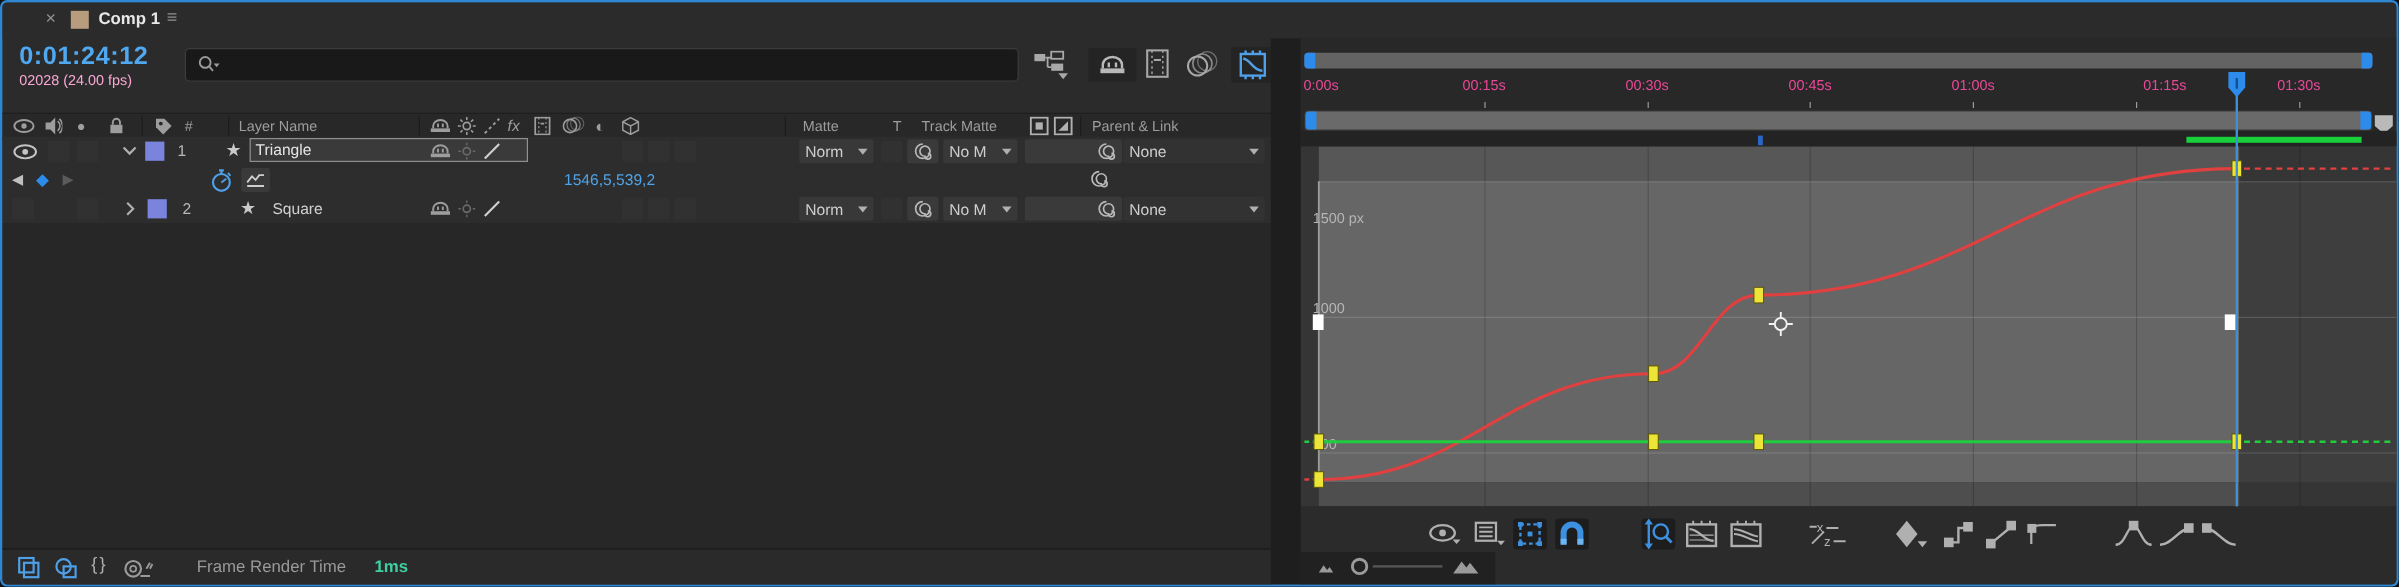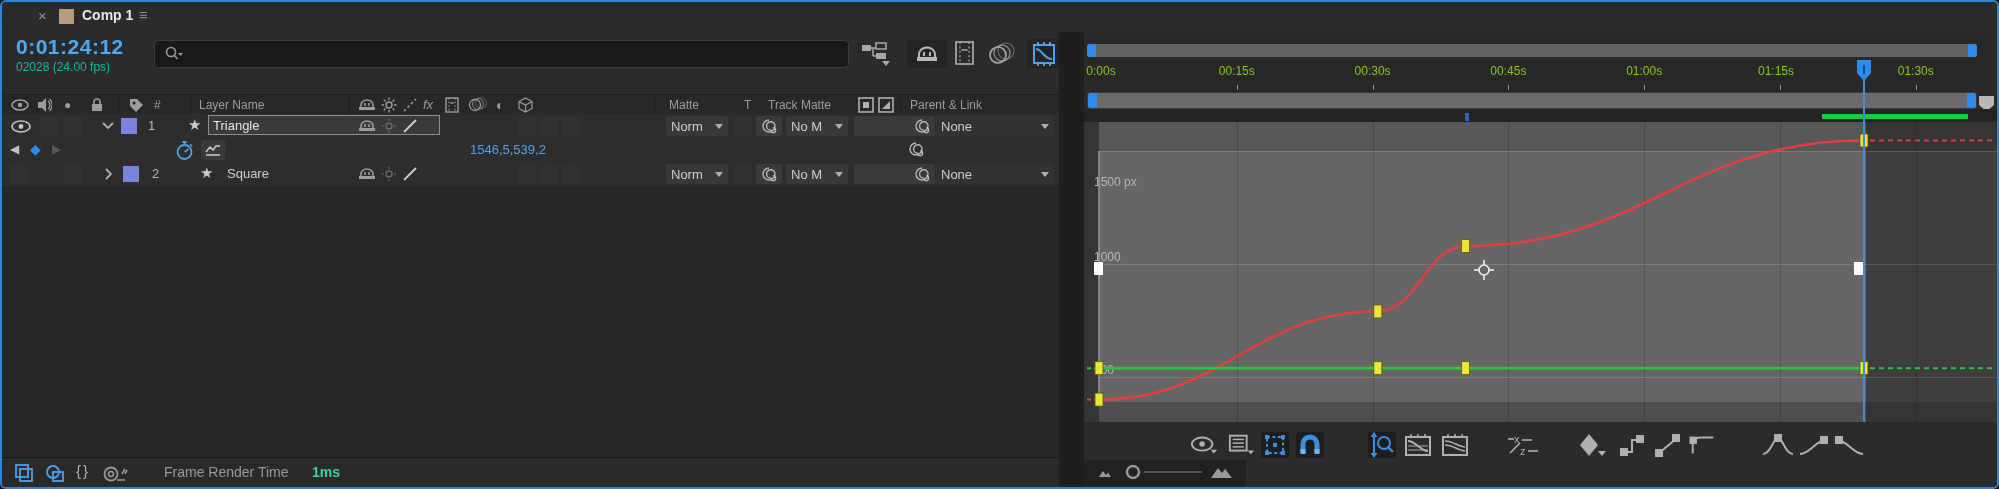--- a/index.html
+++ b/index.html
@@ -7,21 +7,21 @@
   .abs{position:absolute;}
   .txt{color:#b8b8b8;font-size:13px;white-space:nowrap;}
   .dim{color:#8f8f8f;}
   .hdr{color:#9d9d9d;font-size:12px;white-space:nowrap;}
   .blue{color:#4fa3e8;}
   .dd{background:#383838;border-radius:2px;color:#cfcfcf;font-size:13px;display:flex;align-items:center;justify-content:space-between;padding:0 5px;height:20px;box-sizing:border-box;cursor:default;}
   .chev{width:0;height:0;border-left:4px solid transparent;border-right:4px solid transparent;border-top:5px solid #b0b0b0;margin-left:4px;}
   .cellbox{background:#313131;border-radius:2px;}
   .icnbox{background:#3a3a3a;border-radius:2px;display:flex;align-items:center;justify-content:center;}
   .tickv{position:absolute;width:1px;height:5px;background:#9a9a9a;bottom:0;}
-  .rlabel{position:absolute;color:#84cc16;font-size:12px;transform:translateX(-50%);top:4px;}
+  .rlabel{position:absolute;color:#ec4899;font-size:12px;transform:translateX(-50%);top:4px;}
   .gline-v{position:absolute;top:0;bottom:0;width:1px;background:rgba(0,0,0,0.18);}
   .gline-h{position:absolute;left:15px;right:0;height:1px;background:rgba(255,255,255,0.14);}
   .vlabel{position:absolute;color:#b5b5b5;font-size:12px;}
   .toolicn{position:absolute;top:430px;width:28px;height:26px;display:flex;align-items:center;justify-content:center;border-radius:3px;}
   .active-tool{background:#1d1d1d;}
   svg{display:block;}
 </style>
 </head>
 <body>
 
@@ -29,21 +29,21 @@
 
   <div class="abs" style="left:0;top:0;width:1995px;height:30px;background:#2b2b2b;">
     <span class="abs dim" style="left:36px;top:5px;font-size:15px;cursor:default;">×</span>
     <span class="abs" style="left:57px;top:7px;width:15px;height:15px;background:#b79c7d;"></span>
     <span class="abs" style="left:80px;top:5px;color:#e8e8e8;font-weight:bold;font-size:14px;">Comp 1</span>
     <span class="abs dim" style="left:137px;top:4px;font-size:15px;">≡</span>
   </div>
 
   <div class="abs" style="left:14px;top:33px;">
     <div style="color:#4fa8f0;font-weight:bold;font-size:21px;letter-spacing:0.5px;">0:01:24:12</div>
-    <div style="color:#14b8a6;font-size:12px;margin-top:1px;">02028 (24.00 fps)</div>
+    <div style="color:#f9a8d4;font-size:12px;margin-top:1px;">02028 (24.00 fps)</div>
   </div>
 
   <div class="abs" style="left:152px;top:38px;width:693px;height:26px;background:#191919;border:1px solid #3c3c3c;border-radius:4px;">
     <svg class="abs" style="left:9px;top:5px;" width="20" height="16" viewBox="0 0 20 16">
       <circle cx="7" cy="6" r="4.5" fill="none" stroke="#9a9a9a" stroke-width="1.6"></circle>
       <line x1="10.5" y1="9.5" x2="13.5" y2="13" stroke="#9a9a9a" stroke-width="1.6"></line>
       <path d="M14 7 l5 0 -2.5 3 z" fill="#9a9a9a"></path>
     </svg>
   </div>
 
@@ -323,21 +323,21 @@
   <div class="abs" style="left:1082px;top:58px;width:912px;height:30px;overflow:hidden;" id="ruler">
       <span class="rlabel" style="left: 17px;">0:00s</span>
       <span class="rlabel" style="left: 152.795px;">00:15s</span>
       <div class="tickv" style="left: 152.795px;"></div>
       <span class="rlabel" style="left: 288.59px;">00:30s</span>
       <div class="tickv" style="left: 288.59px;"></div>
       <span class="rlabel" style="left: 424.385px;">00:45s</span>
       <div class="tickv" style="left: 424.385px;"></div>
       <span class="rlabel" style="left: 560.18px;">01:00s</span>
       <div class="tickv" style="left: 560.18px;"></div>
-      <span class="rlabel" style="left: 692px;">01:15s</span>
+      <span class="rlabel" style="left: 720px;">01:15s</span>
       <div class="tickv" style="left: 695.975px;"></div>
       <span class="rlabel" style="left: 831.77px;">01:30s</span>
       <div class="tickv" style="left: 831.77px;"></div>
     </div>
 
   <div class="abs" style="left:1085px;top:90px;width:890px;height:17px;background:#6a6a6a;border-radius:3px;border:1px solid #3a3a3a;box-sizing:border-box;">
     <div class="abs" style="left:0;top:0;width:9px;height:15px;background:#2d8ceb;border-radius:3px 0 0 3px;"></div>
     <div class="abs" style="right:0;top:0;width:9px;height:15px;background:#2d8ceb;border-radius:0 3px 3px 0;"></div>
   </div>
   <svg class="abs" style="left:1975px;top:92px;" width="19" height="19" viewBox="0 0 19 19">

